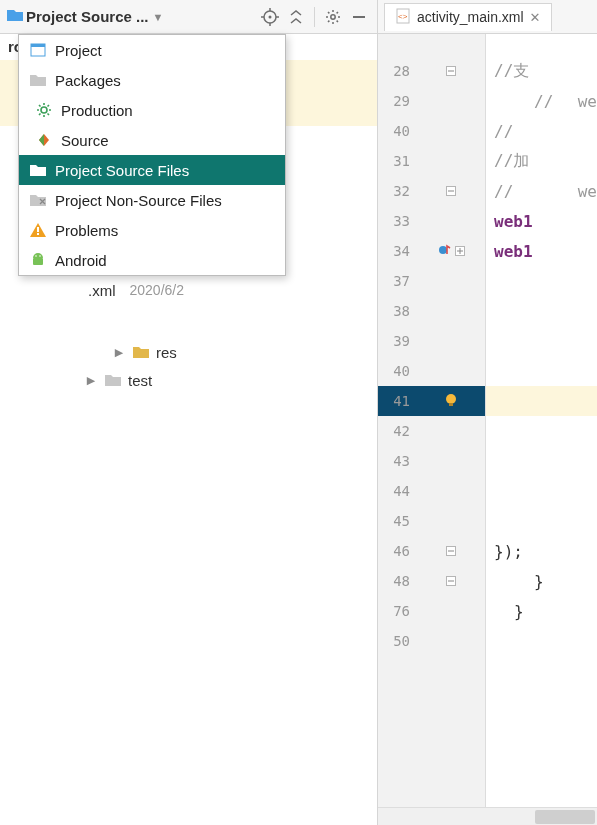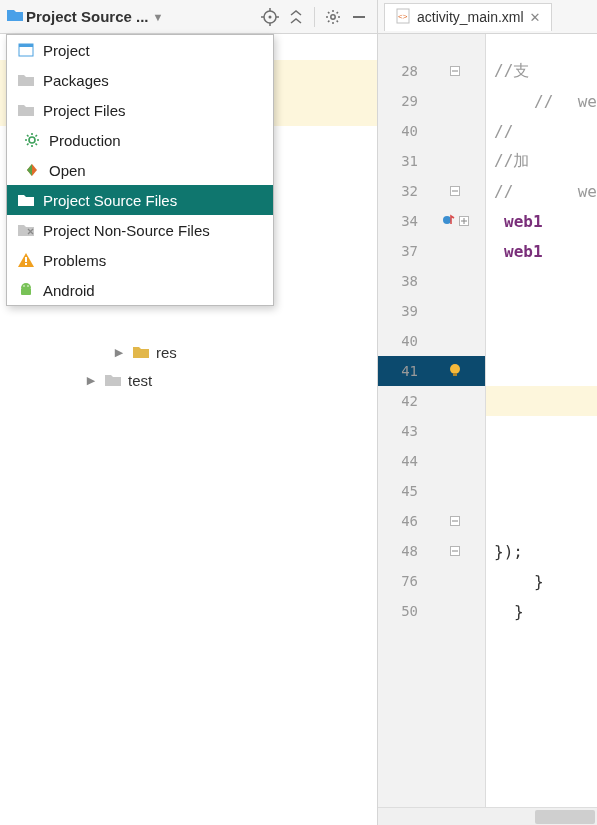--- a/index.html
+++ b/index.html
@@ -23,21 +23,21 @@
   .tree { padding: 6px 0 0 0; }
   .tree-row { display: flex; align-items: center; height: 28px; gap: 6px; }
   .tree-row .expander { width: 14px; text-align: center; color: #888; font-size: 11px; }
   .tree-row .node-icon { width: 18px; height: 18px; display: flex; align-items: center; justify-content: center; }
   .tree-row .node-label { white-space: nowrap; }
   .tree-row .meta { color: #999; margin-left: 8px; font-size: 14px; }
 
   
   .dropdown {
     position: absolute;
-    left: 6px;
+    left: 18px;
     top: 34px;
     width: 268px;
     background: #ffffff;
     border: 1px solid #bcbcbc;
     box-shadow: 2px 3px 8px rgba(0,0,0,0.2);
     z-index: 50;
   }
   .dropdown-item {
     display: flex;
     align-items: center;
@@ -60,32 +60,32 @@
   }
   .editor-tab .close { color: #888; font-size: 13px; }
 
   .editor-body { display: flex; height: calc(100% - 34px); position: relative; }
   .gutter {
     width: 108px; background: #f2f2f2; border-right: 1px solid #dcdcdc;
     color: #999; font-family: "Consolas", monospace; font-size: 14px;
     padding-top: 22px;
   }
   .gutter-row { height: 30px; display: flex; align-items: center; }
-  .gutter-row .lnum { width: 38px; text-align: right; padding-right: 6px; margin-left: 8px; }
+  .gutter-row .lnum { width: 38px; text-align: right; padding-right: 6px; }
   .gutter-row .marks { flex: 1; display: flex; align-items: center; justify-content: center; gap: 4px; }
   .gutter-row.warn-bg { background: #0c4a6e; }
 
   .code {
     flex: 1; font-family: "Consolas", monospace; font-size: 16px;
     padding-top: 22px; white-space: pre; overflow: hidden;
   }
   .code-row { height: 30px; display: flex; align-items: center; padding-left: 8px; }
   .code-row.warn-bg { background: #fdf6dc; }
   .cmt { color: #999999; font-style: normal; }
-  .ident { color: #7a2f7a; font-weight: bold; margin-left: 10px; }
+  .ident { color: #7a2f7a; font-weight: bold; }
   .plain { color: #333; }
 
   
   .hscroll { position: absolute; bottom: 0; left: 0; right: 0; height: 18px; background: #f0f0f0; border-top: 1px solid #ddd; }
   .hscroll .thumb { position: absolute; top: 2px; right: 2px; width: 60px; height: 14px; background: #cfcfcf; border-radius: 2px; }
 
   
   .hl-strip { position:absolute; left:0; right:0; top:60px; height:66px; background:#fdf6dc; z-index:1; }
 </style>
 </head>
@@ -178,45 +178,37 @@
           <span>Project</span>
         </div>
         <div class="dropdown-item">
           <span class="dd-icon">
             <svg width="18" height="18" viewBox="0 0 18 18">
               <path fill="#c7c7c7" d="M1 4h6l2 2h8v9H1z"></path>
             </svg>
           </span>
           <span>Packages</span>
         </div>
-        <div class="dropdown-item">
-          <span class="dd-icon">
-            <svg width="18" height="18" viewBox="0 0 18 18">
-              <path fill="#c7c7c7" d="M1 4h6l2 2h8v9H1z"></path>
-            </svg>
-          </span>
-          <span>Project Files</span>
-        </div>
         <div class="dropdown-item indent">
           <span class="dd-icon">
             <svg width="18" height="18" viewBox="0 0 18 18">
               <circle cx="9" cy="9" r="3" fill="none" stroke="#3da05a" stroke-width="1.6"></circle>
               <path d="M9 2v2M9 14v2M2 9h2M14 9h2M4 4l1.5 1.5M12.5 12.5L14 14M14 4l-1.5 1.5M5.5 12.5L4 14" stroke="#3da05a" stroke-width="1.6"></path>
             </svg>
           </span>
           <span>Production</span>
         </div>
         <div class="dropdown-item indent">
           <span class="dd-icon">
             <svg width="18" height="18" viewBox="0 0 18 18">
               <polygon points="9,3 14,9 9,15 4,9" fill="#e06c2b"></polygon>
               <polygon points="9,3 9,15 4,9" fill="#5aa34a"></polygon>
             </svg>
           </span>
-          <span>Open</span>
+          <span>Source</span>
         </div>
         <div class="dropdown-item selected">
           <span class="dd-icon">
             <svg width="18" height="18" viewBox="0 0 18 18">
               <path fill="#49a0e8" d="M1 4h6l2 2h8v9H1z"></path>
             </svg>
           </span>
           <span>Project Source Files</span>
         </div>
         <div class="dropdown-item">
@@ -293,20 +285,24 @@
           <div class="gutter-row">
             <span class="lnum">32</span>
             <span class="marks">
               <span><svg width="10" height="10" viewBox="0 0 10 10">
                   <rect x="0.5" y="0.5" width="9" height="9" fill="#fff" stroke="#b5b5b5"></rect>
                   <line x1="2" y1="5" x2="8" y2="5" stroke="#888"></line>
                 </svg></span>
             </span>
           </div>
           <div class="gutter-row">
+            <span class="lnum">33</span>
+            <span class="marks"></span>
+          </div>
+          <div class="gutter-row">
             <span class="lnum">34</span>
             <span class="marks">
               <span><svg width="14" height="14" viewBox="0 0 14 14">
                   <circle cx="6" cy="7" r="4" fill="#3b8fd1"></circle>
                   <path d="M10 11V3l3 2" fill="none" stroke="#d94c4c" stroke-width="1.6"></path>
                 </svg></span>
               <span><svg width="10" height="10" viewBox="0 0 10 10">
                   <rect x="0.5" y="0.5" width="9" height="9" fill="#fff" stroke="#b5b5b5"></rect>
                   <line x1="2" y1="5" x2="8" y2="5" stroke="#888"></line>
                   <line x1="5" y1="2" x2="5" y2="8" stroke="#888"></line>

